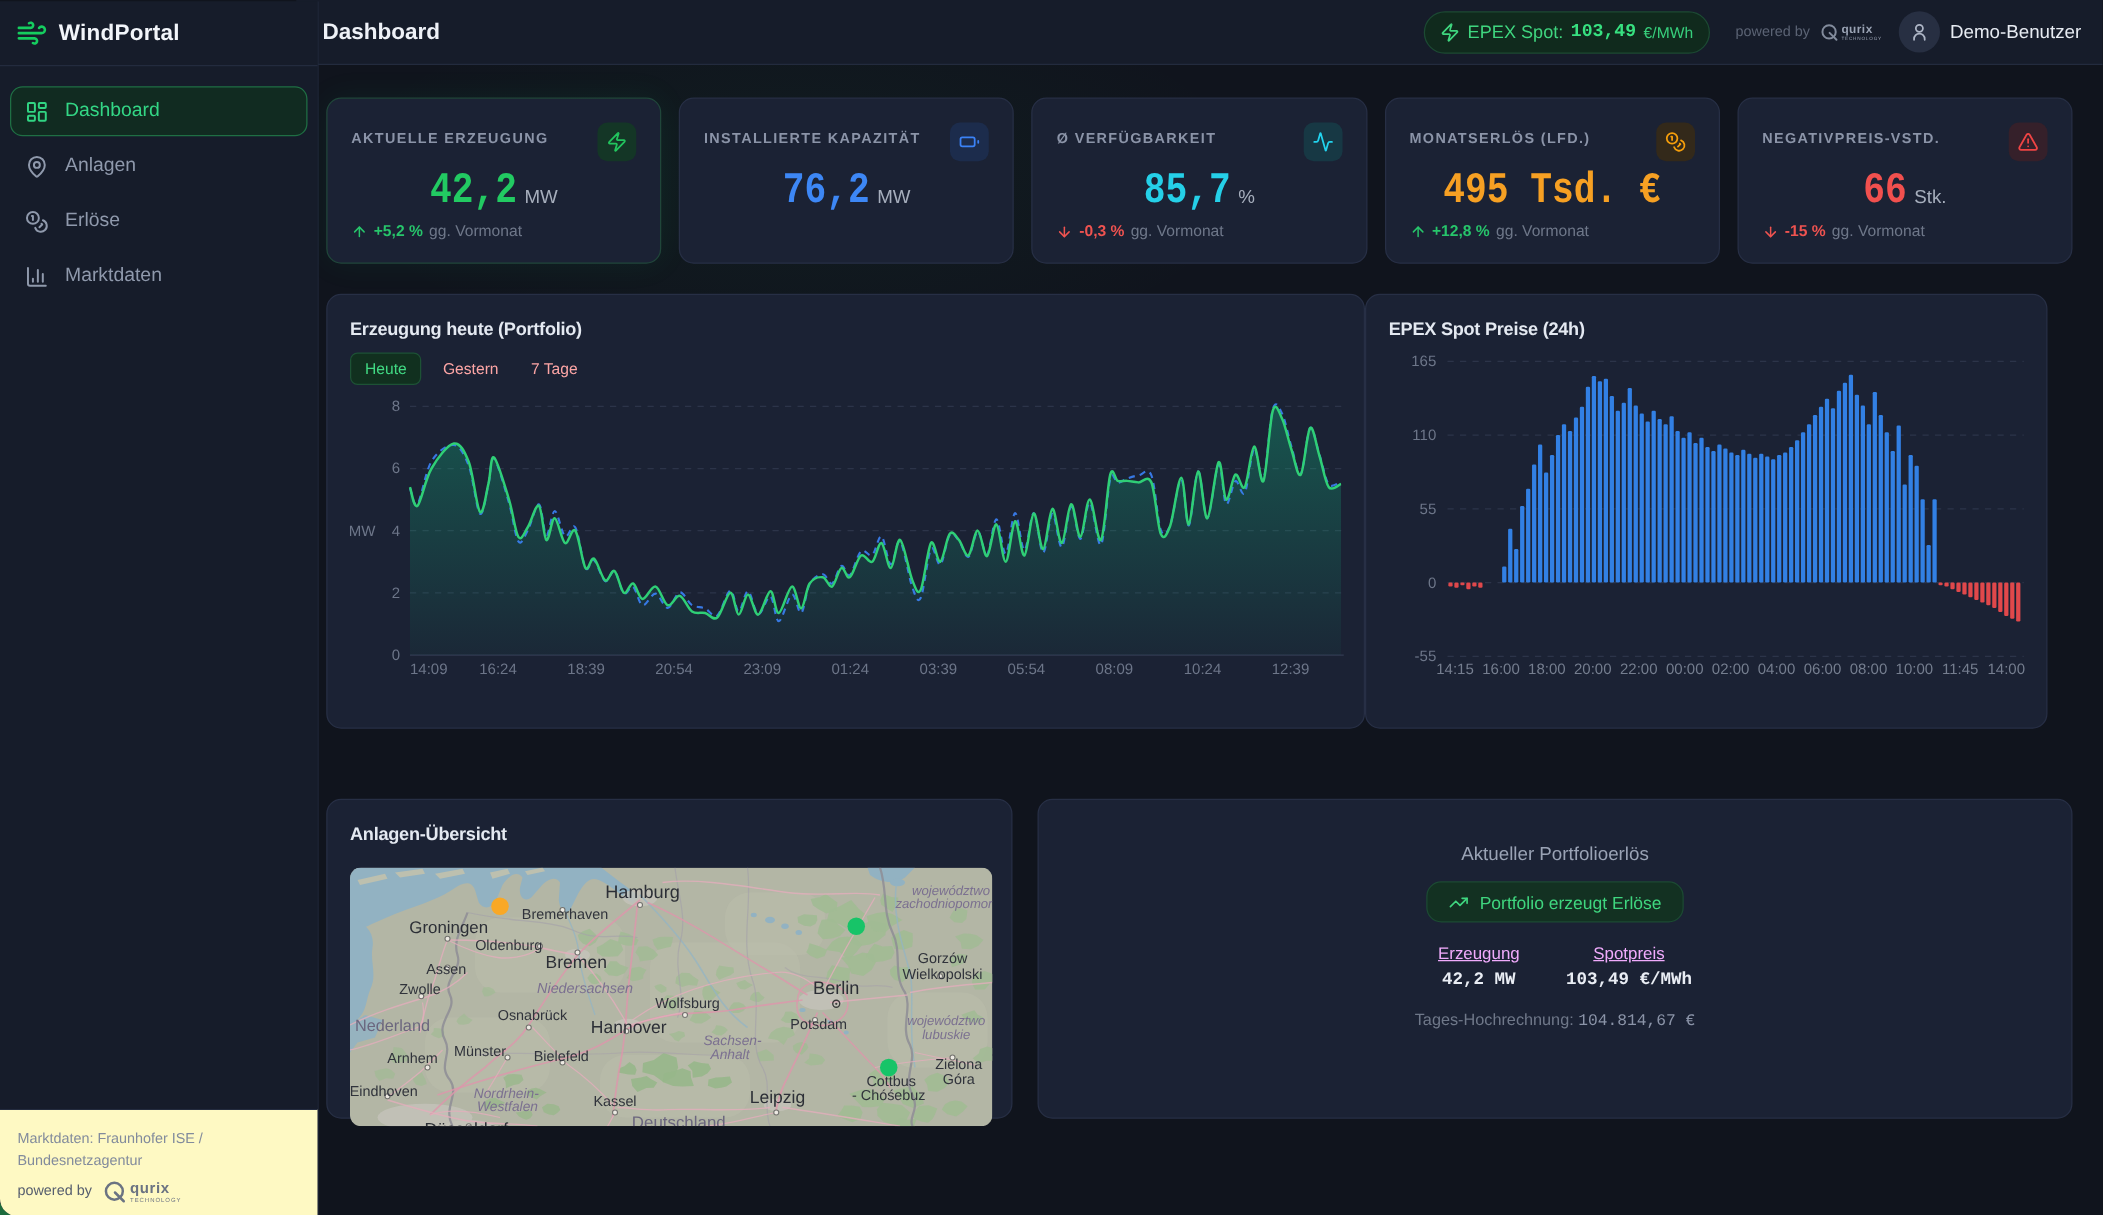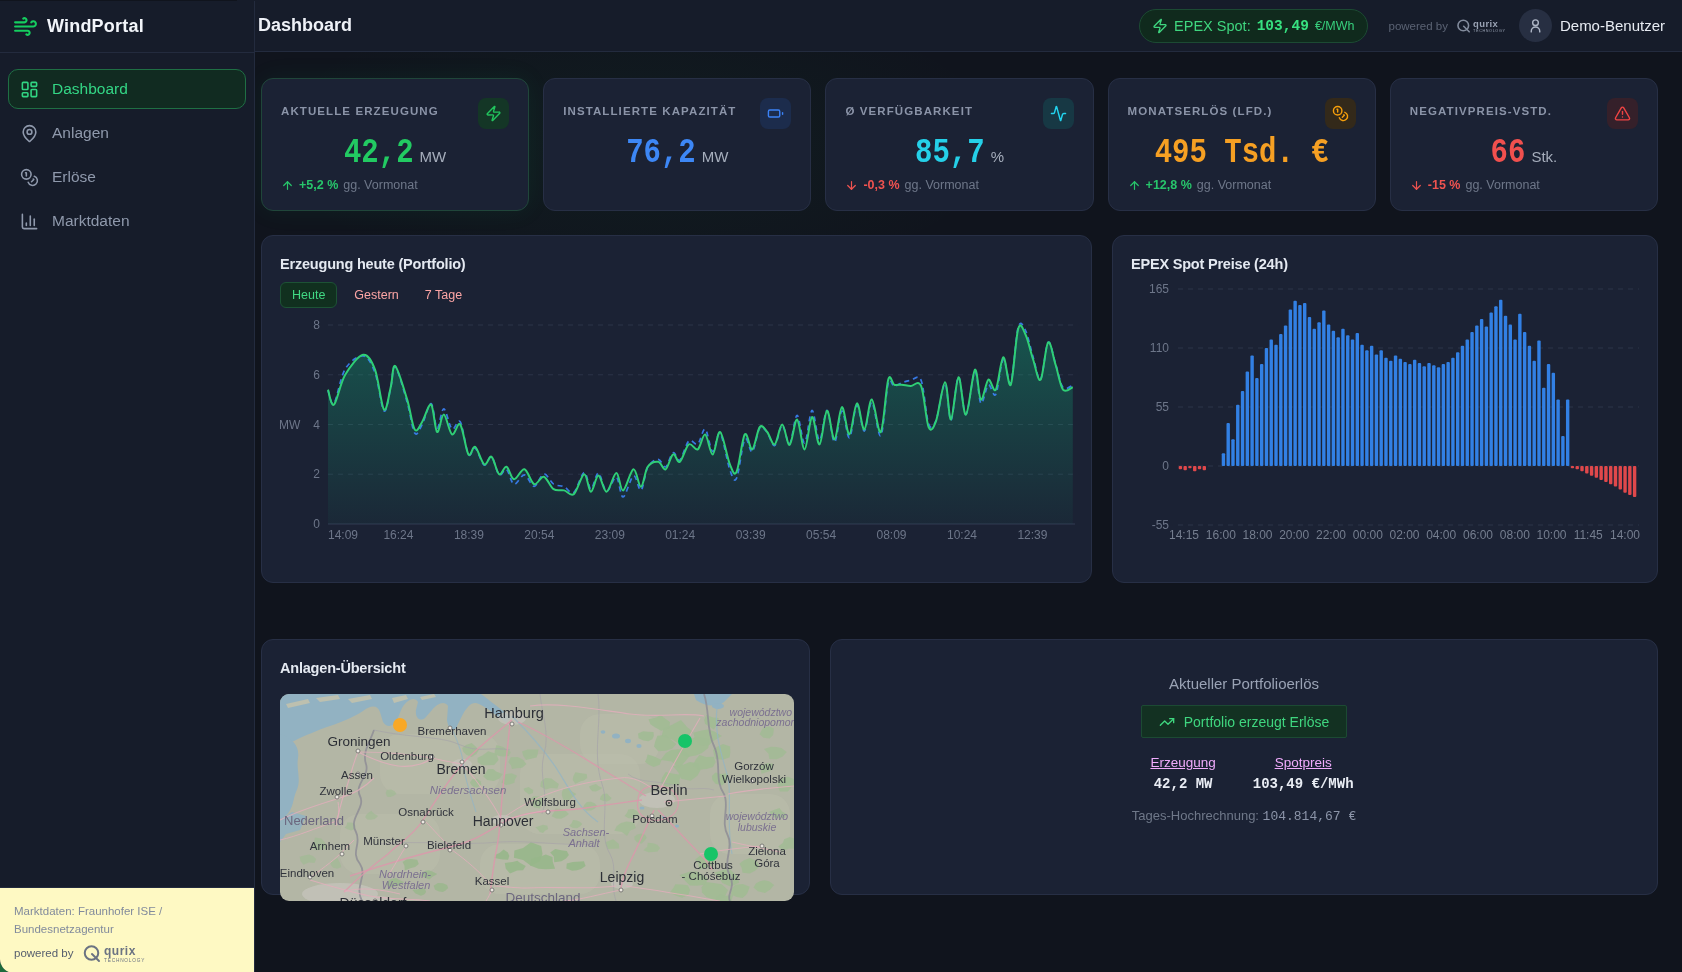--- a/index.html
+++ b/index.html
@@ -38,39 +38,39 @@
   .kpi-top { display:flex; justify-content:space-between; align-items:flex-start; }
   .kpi-label { color:#8b94a8; font-size:11.5px; letter-spacing:1.1px; font-weight:bold; padding-top:7px; }
   .badge { width:31px; height:31px; border-radius:8px; display:flex; align-items:center; justify-content:center; }
   .kpi-val { margin-top:9px; white-space:nowrap; }
   .kpi-val .num { font-family:"Liberation Mono",monospace; font-weight:bold; font-size:29px; letter-spacing:0; display:inline-block; transform:scaleY(1.2); transform-origin:75% 100%; transform-origin:left 78%; }
   .kpi-val .unit { font-size:15px; color:#a6aebc; margin-left:6px; }
   .kpi-delta { margin-top:7px; font-size:12.5px; color:#6e7789; display:flex; align-items:center; gap:5px; }
   .kpi-delta b { font-weight:bold; }
   .up { color:#27c56b; } .down { color:#ef5350; }
 
-  .charts-row { display:grid; grid-template-columns:831px 546px; gap:20px; margin-top:24px; }
+  .charts-row { display:grid; grid-template-columns:831px 546px; margin-top:24px; }
   .card { background:#1b2234; border:1px solid #272f45; border-radius:12px; position:relative; }
   .chart-card { height:348px; }
   .card h3 { font-size:14.5px; font-weight:bold; letter-spacing:-0.2px; color:#e4e9f1; position:absolute; left:18px; top:20px; }
 
   .tabs { position:absolute; left:18px; top:46px; display:flex; gap:26px; align-items:center; }
   .tab { font-size:12.5px; color:#fca5a5; padding:5px 0; border-radius:6px; }
   .tab.on { color:#41d983; background:#11301f; border:1px solid #1d5235; padding:5px 11px; margin-right:-9px; }
 
   .bottom-row { display:grid; grid-template-columns:549px 828px; gap:20px; margin-top:24px; }
   .bottom-card { height:256px;margin-top:32px; }
 
   
   .pf { text-align:center; }
   .pf-label { margin-top:35px; color:#9aa3b5; font-size:15px; }
   .pf-num { margin-top:6px; }
   .pf-num .big { font-family:"Liberation Mono",monospace; font-weight:bold; font-size:48px; color:#24ce6b; letter-spacing:0; display:inline-block; transform:scaleY(1.2); transform-origin:left 78%; }
   .pf-num .per { font-size:19px; color:#98a1b3; margin-left:6px; }
-  .pf-btn { display:inline-flex; align-items:center; gap:9px; height:33px; padding:0 17px; border-radius:2px; background:#133122; border:1px solid #1c4a33; color:#3fd67f; font-size:14px; margin-top:13px; }
+  .pf-btn { display:inline-flex; align-items:center; gap:9px; height:33px; padding:0 17px; border-radius:12px; background:#133122; border:1px solid #1c4a33; color:#3fd67f; font-size:14px; margin-top:13px; }
   .pf-stats { display:flex; justify-content:center; gap:37px; margin-top:17px; padding-left:16px; }
   .pf-stats .lbl { color:#f0abfc; font-size:13.5px; text-align:center;text-decoration:underline; }
   .pf-stats .v { color:#e9edf4; font-size:14px; font-weight:bold; font-family:"Liberation Mono",monospace; margin-top:6px; }
   .pf-foot { margin-top:16px; color:#6f7889; font-size:13px; }
   .pf-foot .mono { color:#8b94a8; }
 
   svg { display:block; }
 </style>
 </head>
 <body>

